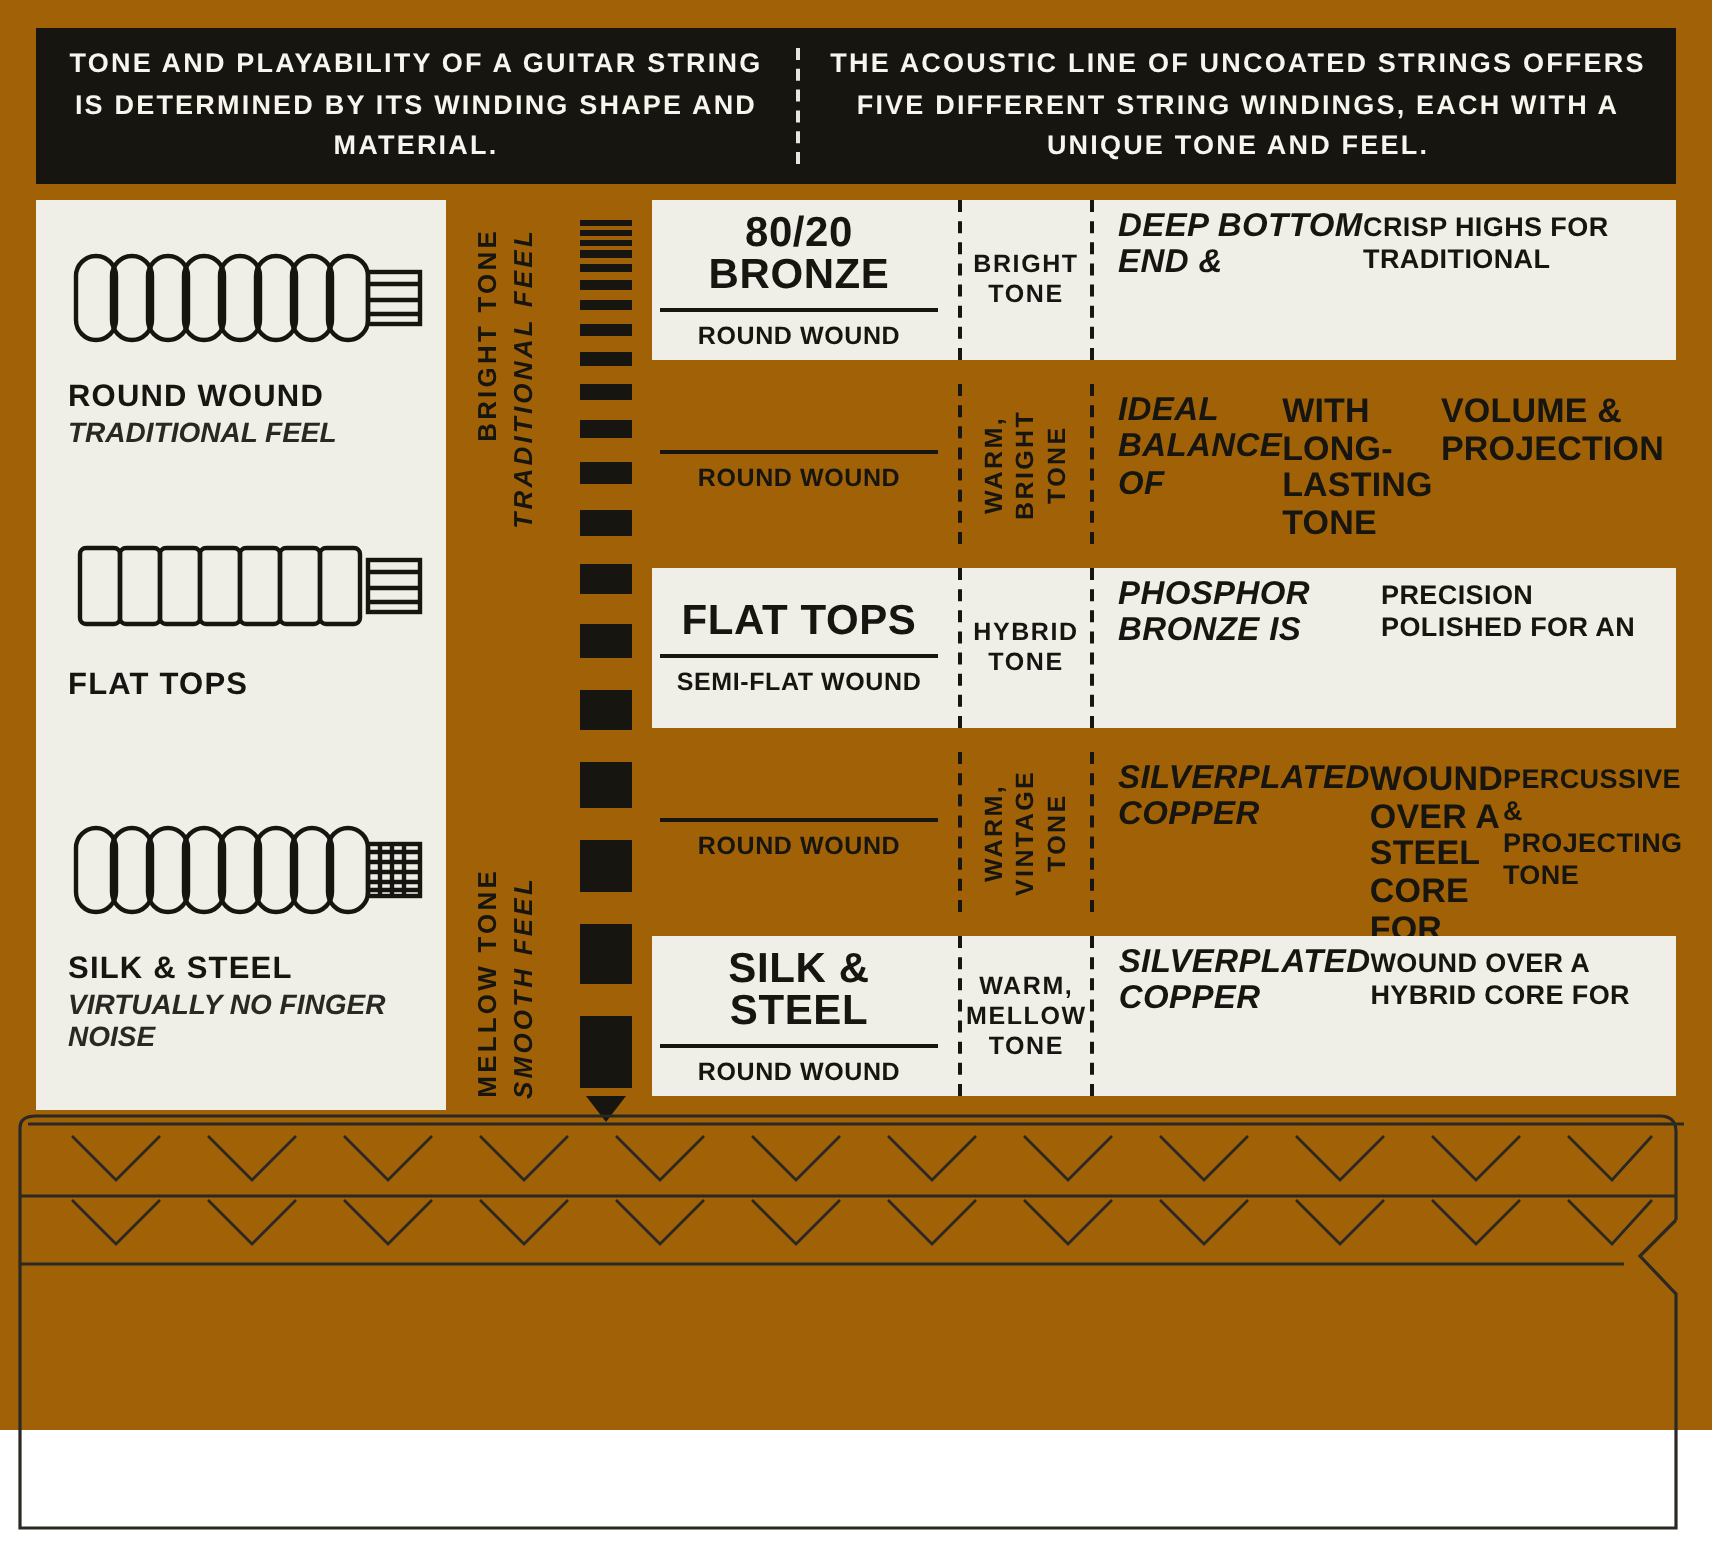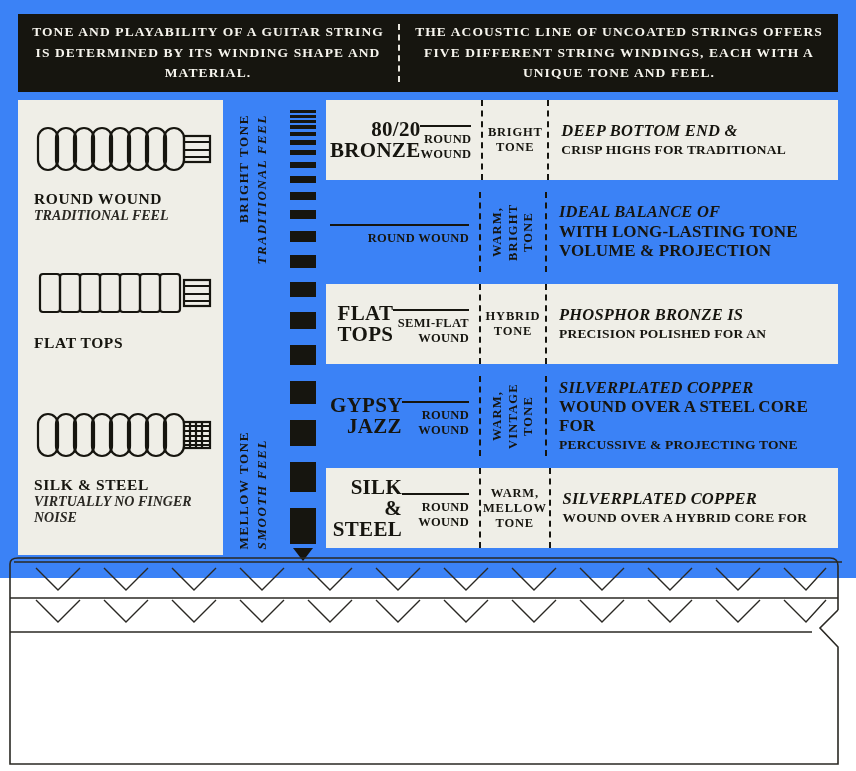--- a/index.html
+++ b/index.html
@@ -11,23 +11,22 @@
     width: 856px;
     height: 771px;
     font-family: "Liberation Sans", sans-serif;
     overflow: hidden;
     position: relative;
   }
   .page {
     position: absolute;
     left: 0; top: 0;
     width: 856px;
-    height: 578px;
-    background: #3b82f6;
-    font-family: Liberation Serif, serif;
+    height: 715px;
+    background: #a16207;
   }
 
   
   .header {
     position: absolute;
     left: 18px;
     top: 14px;
     width: 820px;
     height: 78px;
     background: #16150f;
@@ -173,24 +172,24 @@
     display: flex;
     align-items: stretch;
   }
   .row.shaded { background: #efeee7; }
 
   .row-name {
     flex: 0 0 155px;
     padding: 4px 10px 4px 4px;
     box-sizing: border-box;
     display: flex;
-    flex-direction: row;
+    flex-direction: column;
     justify-content: center;
     align-items: center;
-    text-align: right;
+    text-align: center;
     border-right: 2px dashed #16150f;
   }
   .row-name .n1 {
     font-size: 21px;
     font-weight: bold;
     line-height: 1.0;
     letter-spacing: .3px;
     color: #16150f;
     text-transform: uppercase;
   }
@@ -234,21 +233,20 @@
     line-height: 1.25;
     color: #16150f;
     text-transform: uppercase;
   }
 
   .row-desc {
     flex: 1 1 auto;
     padding: 4px 6px 4px 12px;
     box-sizing: border-box;
     display: flex;
-    flex-direction: column;
     justify-content: center;
   }
   .row-desc .d-em {
     font-size: 16.5px;
     font-weight: bold;
     font-style: italic;
     color: #16150f;
     letter-spacing: .2px;
     line-height: 1.12;
     text-transform: uppercase;
@@ -434,21 +432,20 @@
           <div class="tone-h">HYBRID TONE</div>
         </div>
         <div class="row-desc">
           <div class="d-em">PHOSPHOR BRONZE IS</div>
           <div class="d-sm">PRECISION POLISHED FOR AN</div>
         </div>
       </div>
 
       <div class="row">
         <div class="row-name">
-          <div class="n1">GYPSY JAZZ</div>
           <div class="wound">ROUND WOUND</div>
         </div>
         <div class="row-tone">
           <div class="tone-v">WARM, VINTAGE TONE</div>
         </div>
         <div class="row-desc">
           <div class="d-em">SILVERPLATED COPPER</div>
           <div class="d-lg">WOUND OVER A STEEL CORE FOR</div>
           <div class="d-sm">PERCUSSIVE &amp; PROJECTING TONE</div>
         </div>

